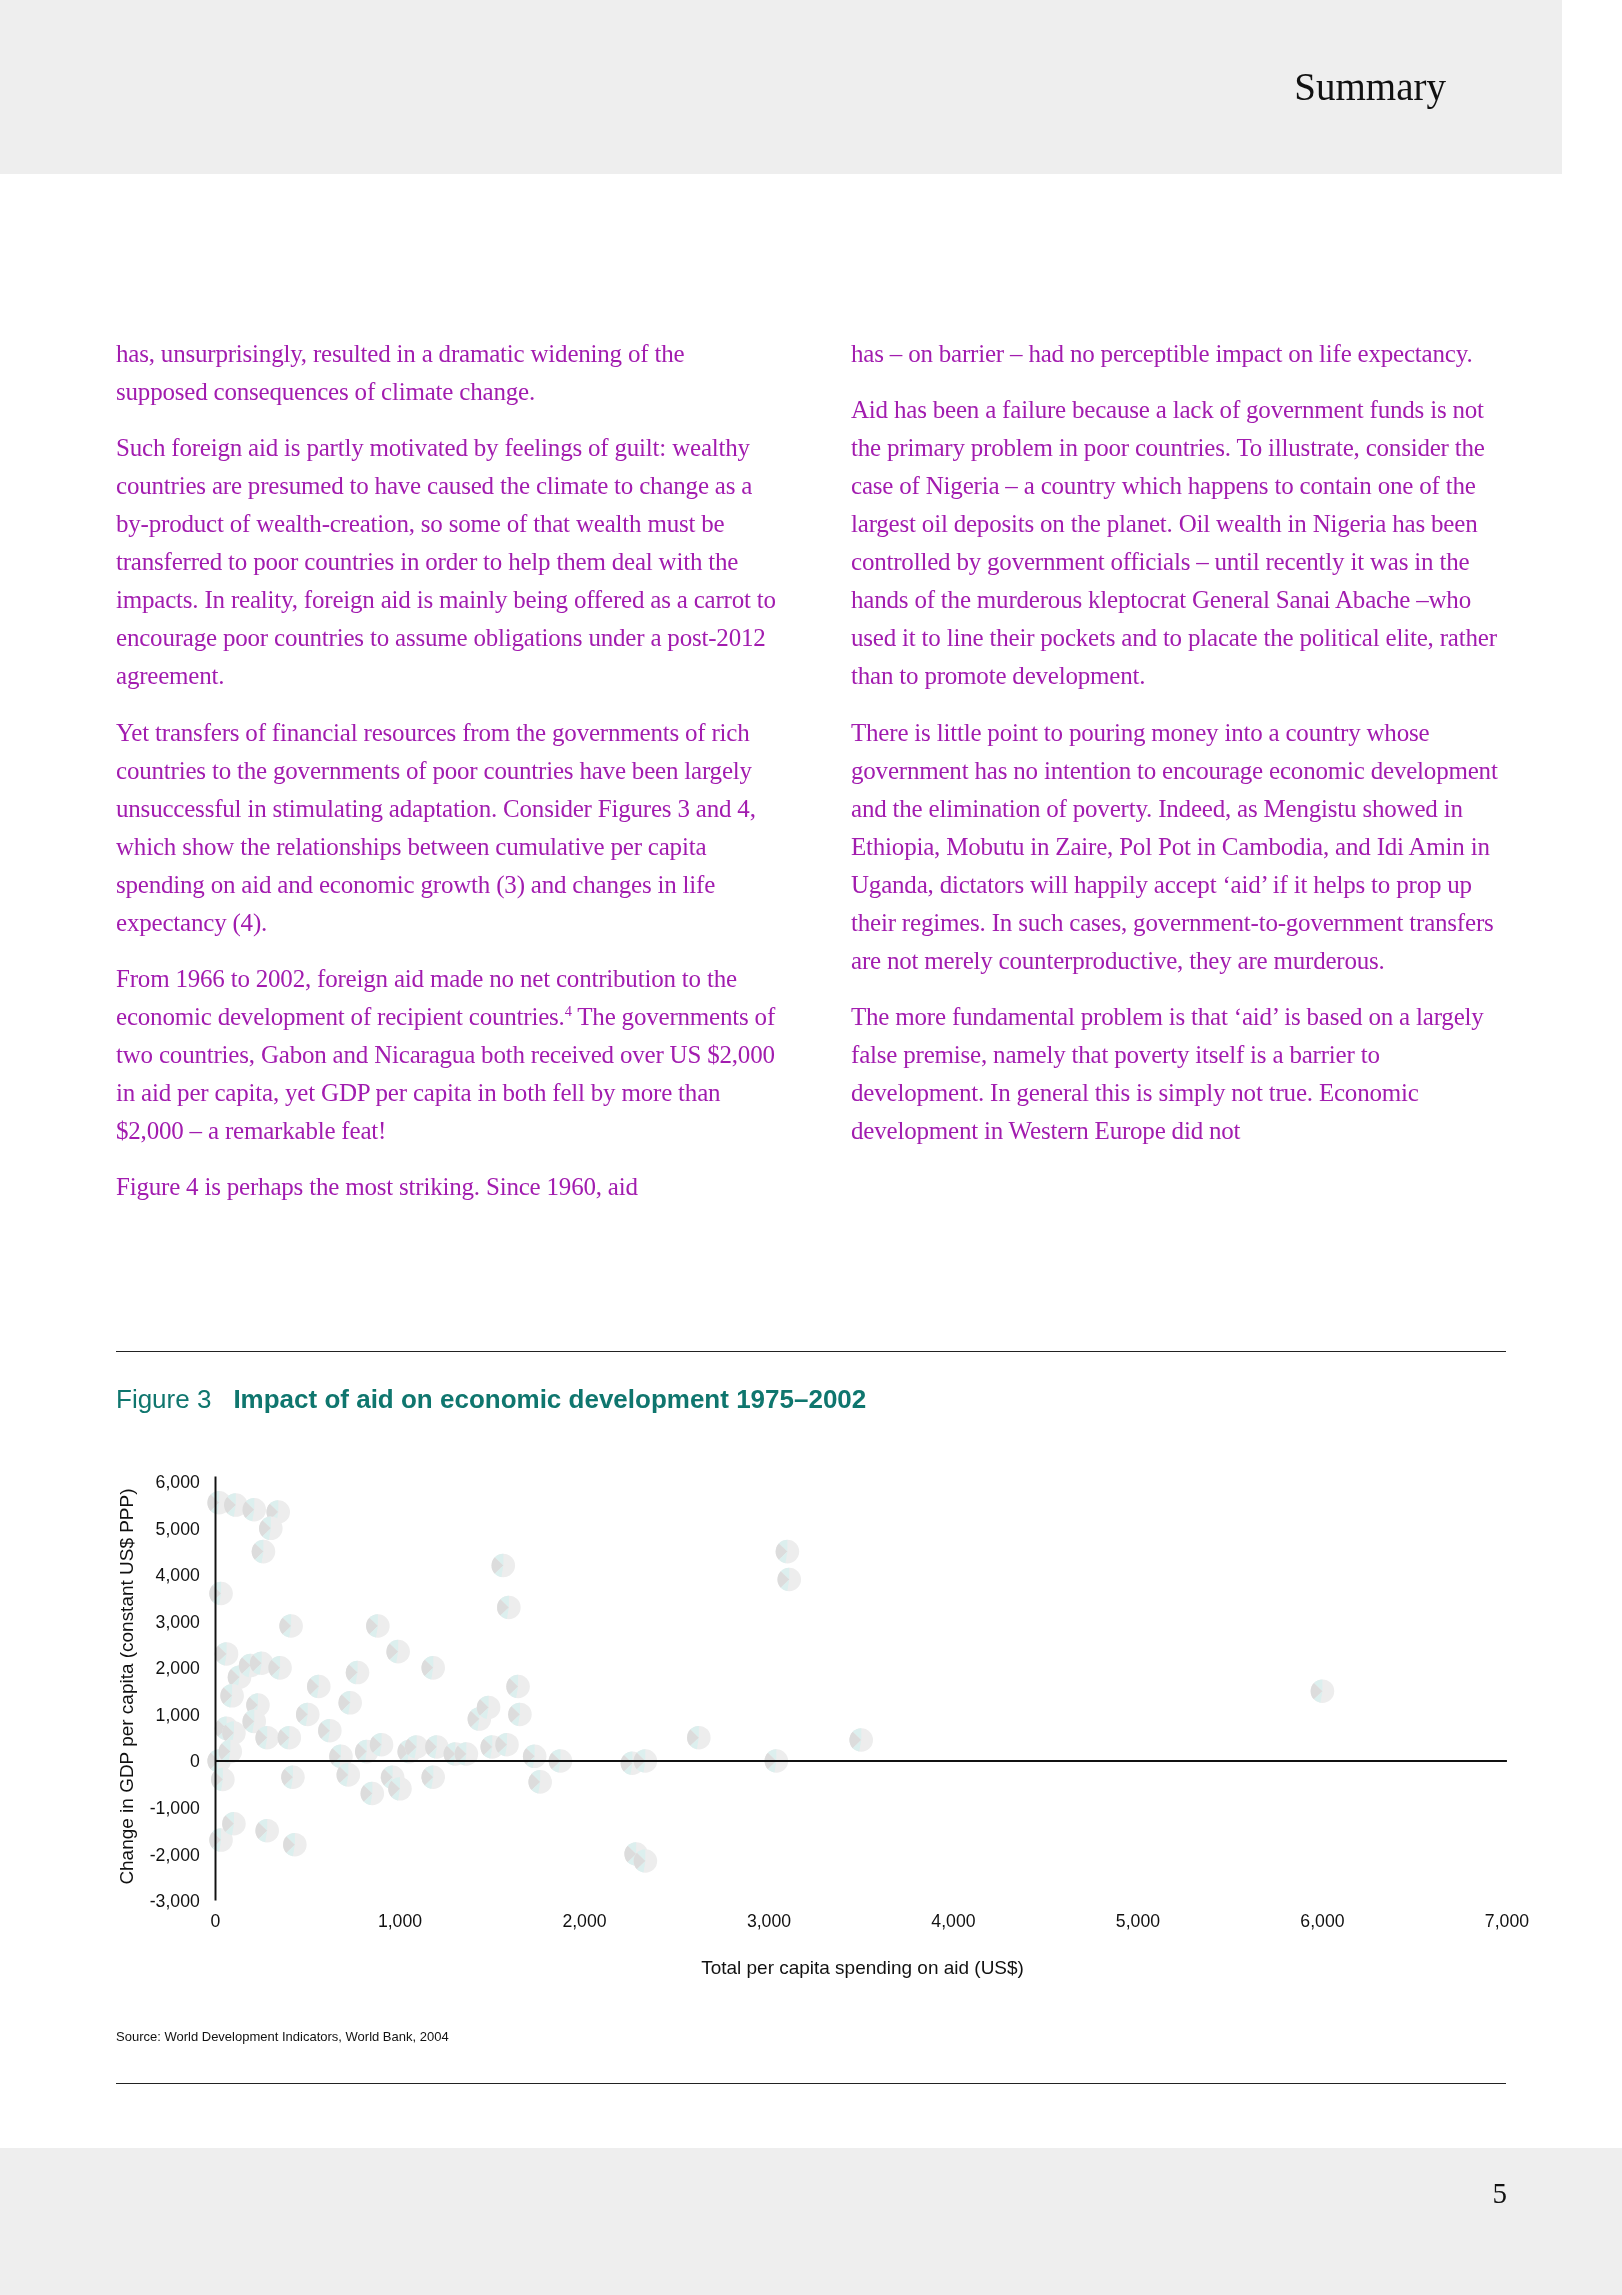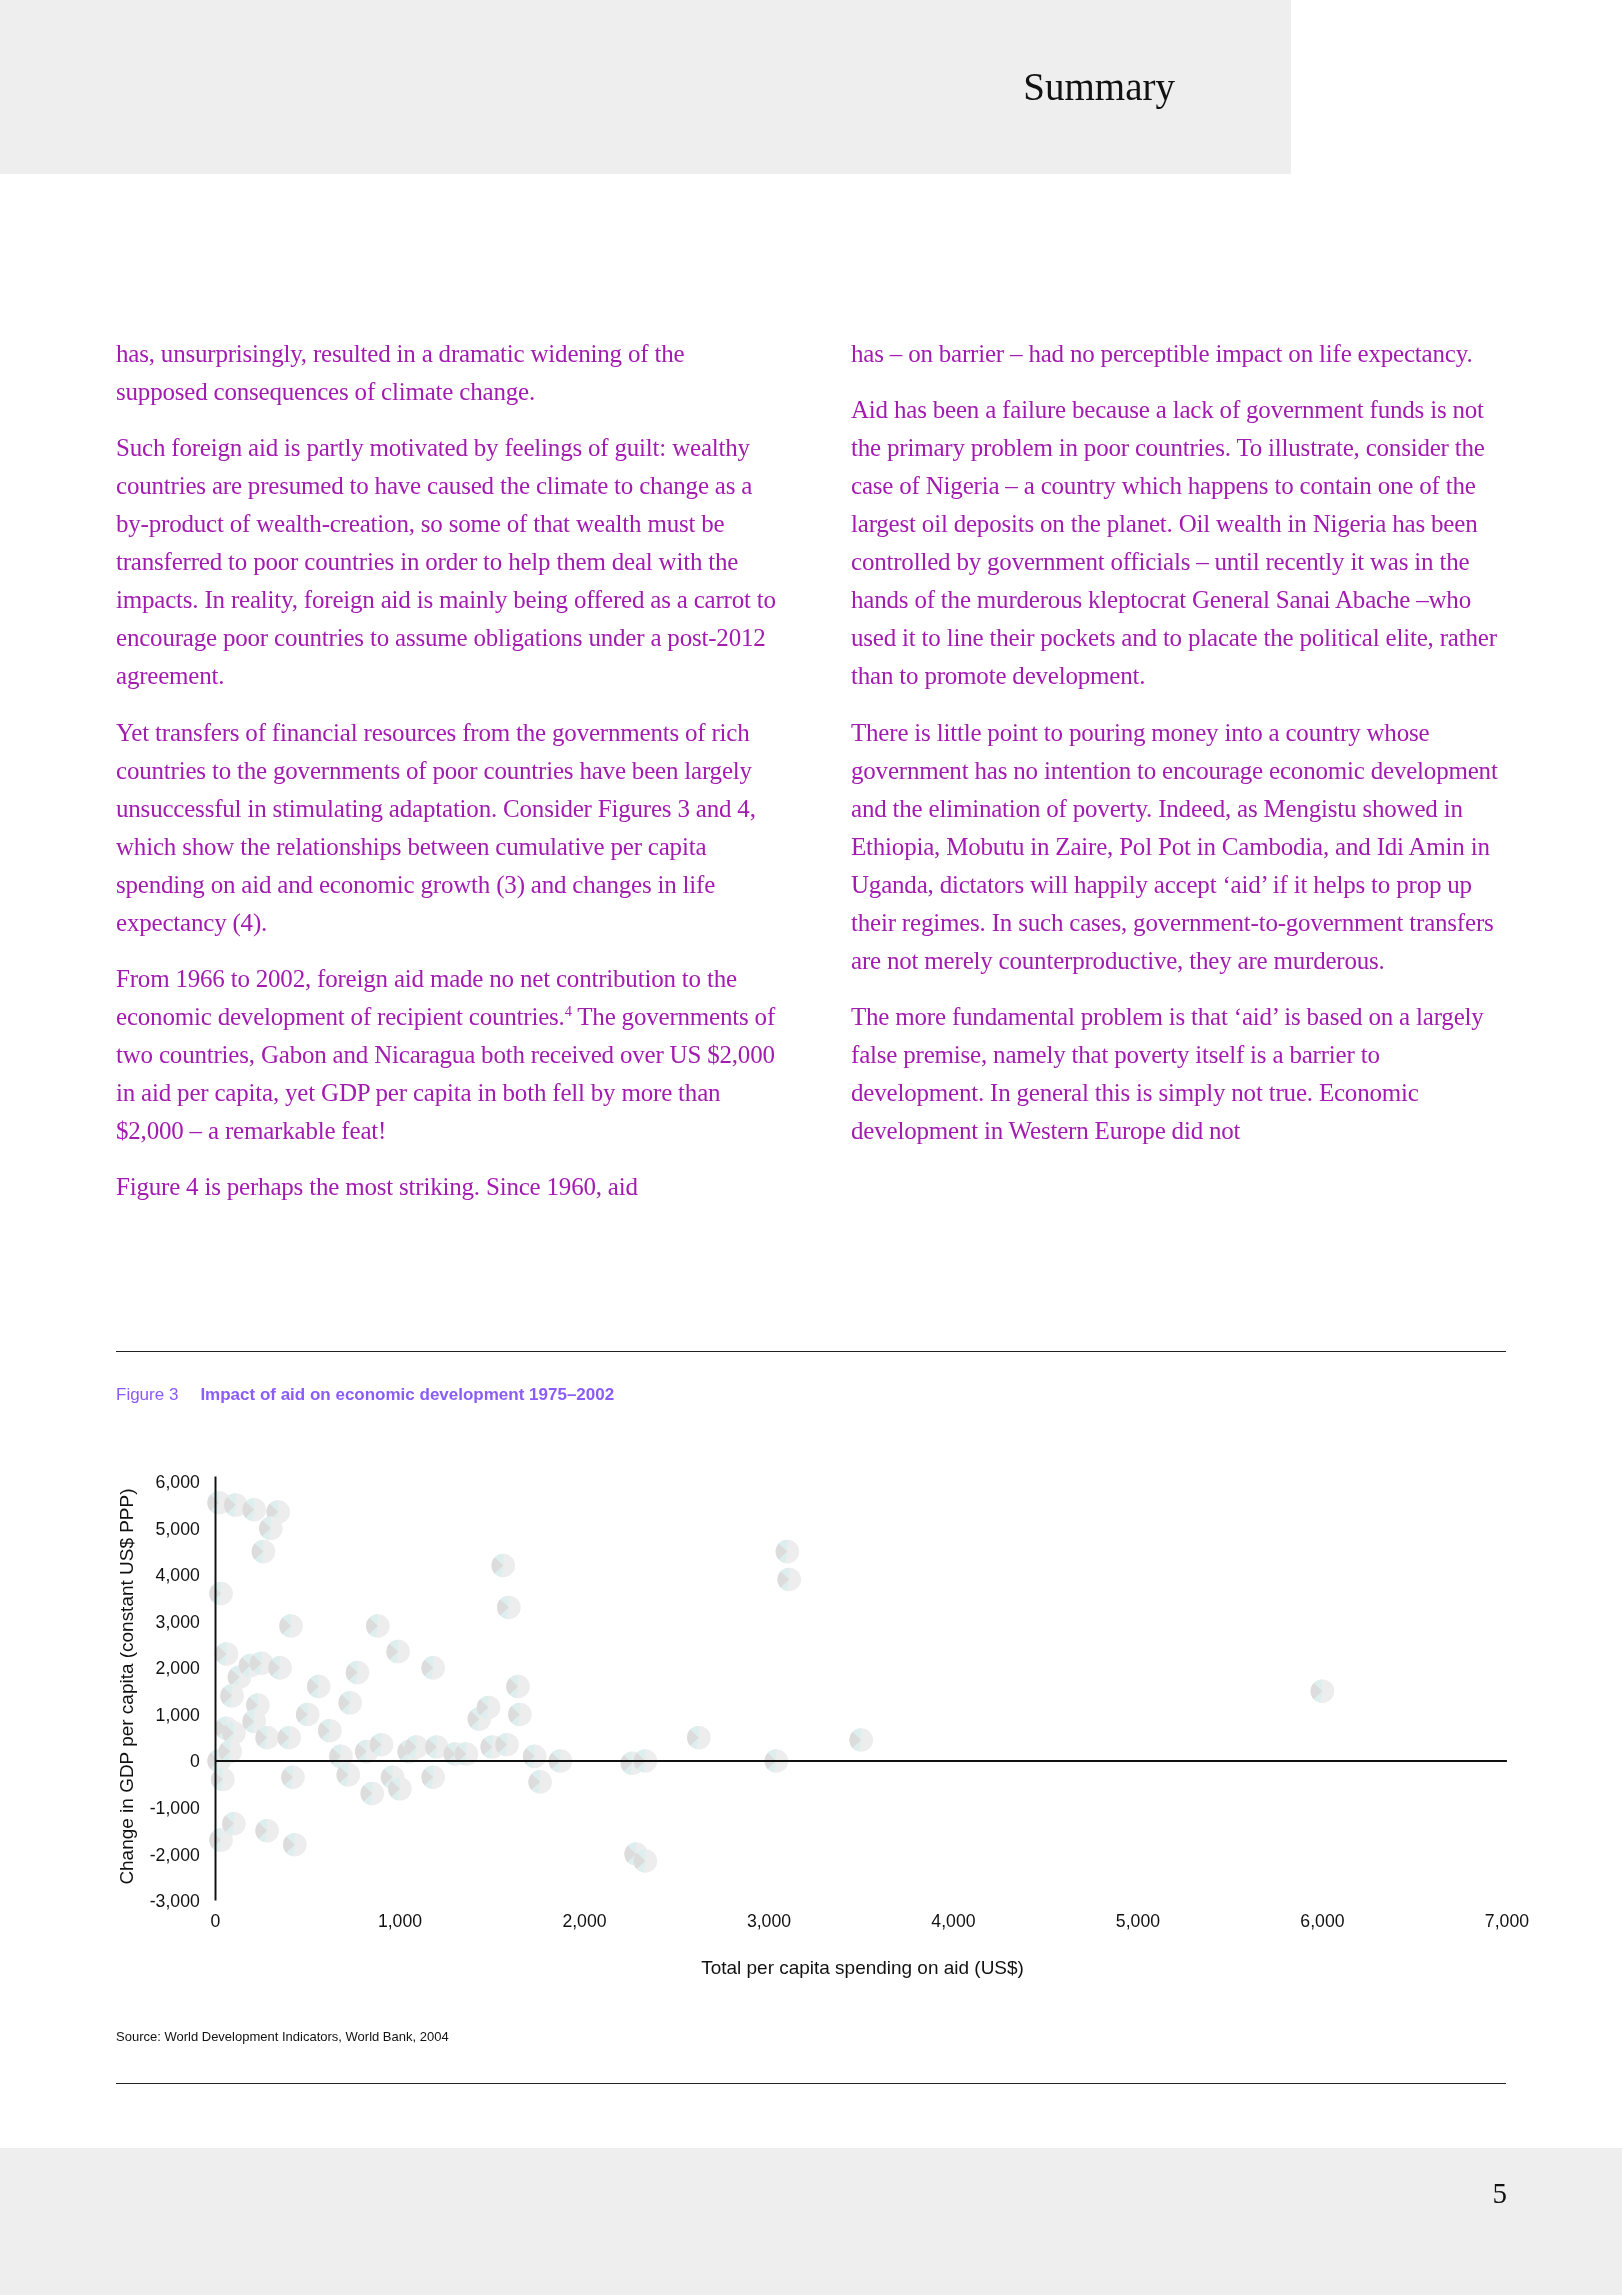--- a/index.html
+++ b/index.html
@@ -2,21 +2,21 @@
 <html style="font-size:10.5px"><head>
 <meta charset="utf-8">
 <style>
   html, body { margin: 0; padding: 0; }
   body {
     width: 1623px; height: 2295px; position: relative; overflow: hidden;
     background: #ffffff; color: #111111;
     font-family: "Liberation Serif", "DejaVu Serif", serif;
   }
   .header-band {
-    position: absolute; left: 0; top: 0; width: 1291px; height: 174px;
+    position: absolute; left: 0; top: 0; width: 1562px; height: 174px;
     background: #eeeeee;
   }
   .header-title {
     position: absolute; right: 116px; top: 67px;
     font-size: 39px; line-height: 1; color: #111;
     font-family: "Liberation Serif", "DejaVu Serif", serif;
   }
   .footer-band {
     position: absolute; left: 0; top: 2148px; width: 1623px; height: 147px;
     background: #eeeeee;
@@ -37,21 +37,21 @@
 
   .rule {
     position: absolute; left: 116px; width: 1390px; height: 1.3px; background: #222;
   }
   .rule-top { top: 1351px; }
   .rule-bottom { top: 2083px; }
 
   .fig-caption {
     position: absolute; left: 116px; top: 1386px;
     font-family: "Liberation Sans", "DejaVu Sans", sans-serif;
-    font-size: 17px; line-height: 1; color: #8b5cf6;
+    font-size: 26px; line-height: 1; color: #0f766e;
   }
   .fig-caption .fig-num { font-weight: normal; margin-right: 22px; }
   .fig-caption .fig-title { font-weight: bold; }
 
   .chart-svg { position: absolute; left: 0; top: 0; }
   .chart-svg text {
     font-family: "Liberation Sans", "DejaVu Sans", sans-serif;
     fill: #111;
   }
   .source-note {

